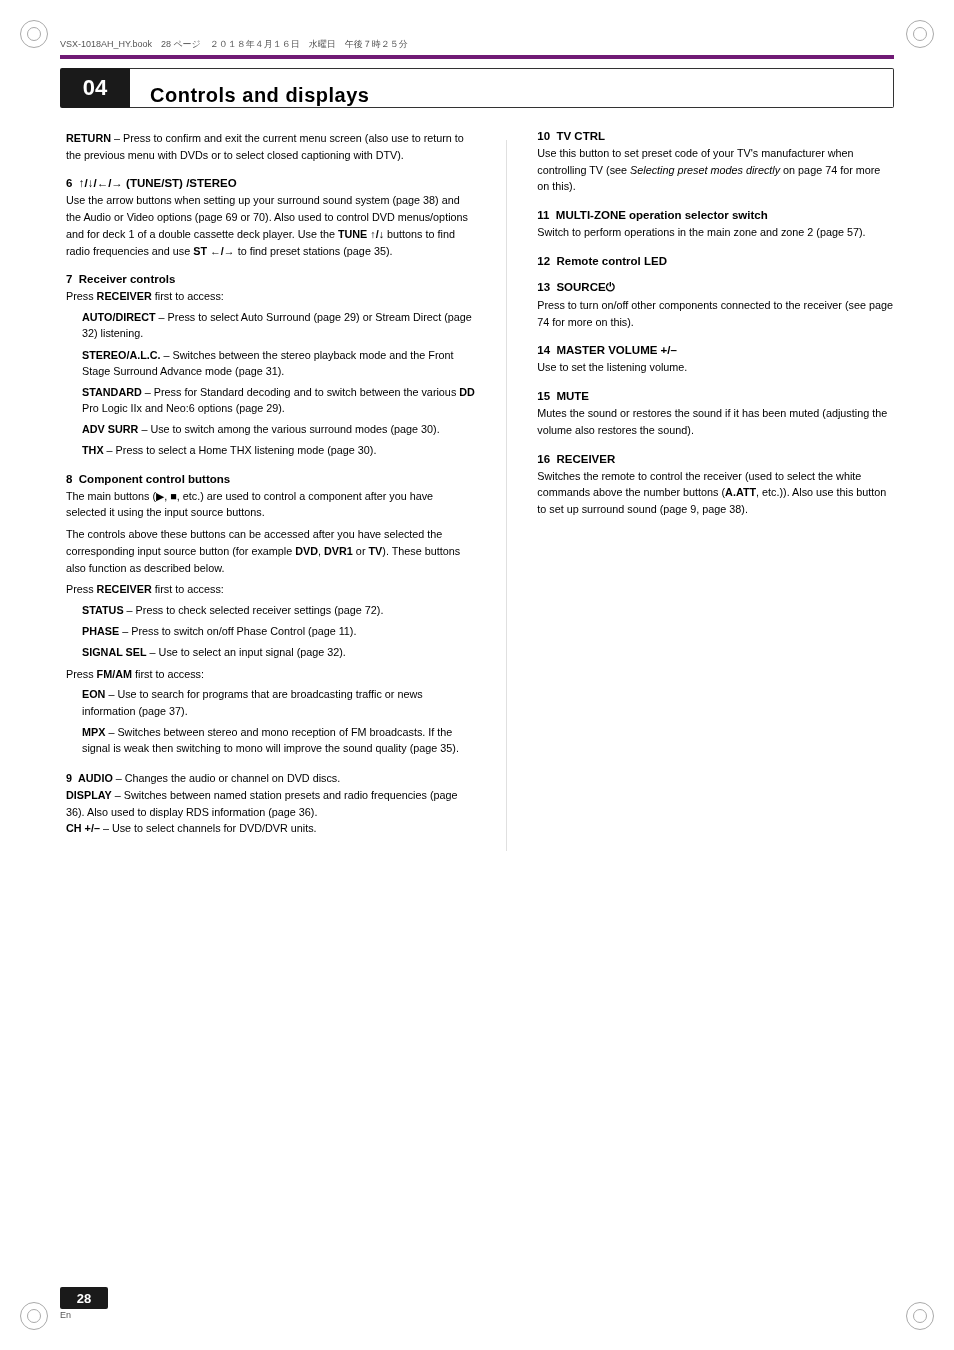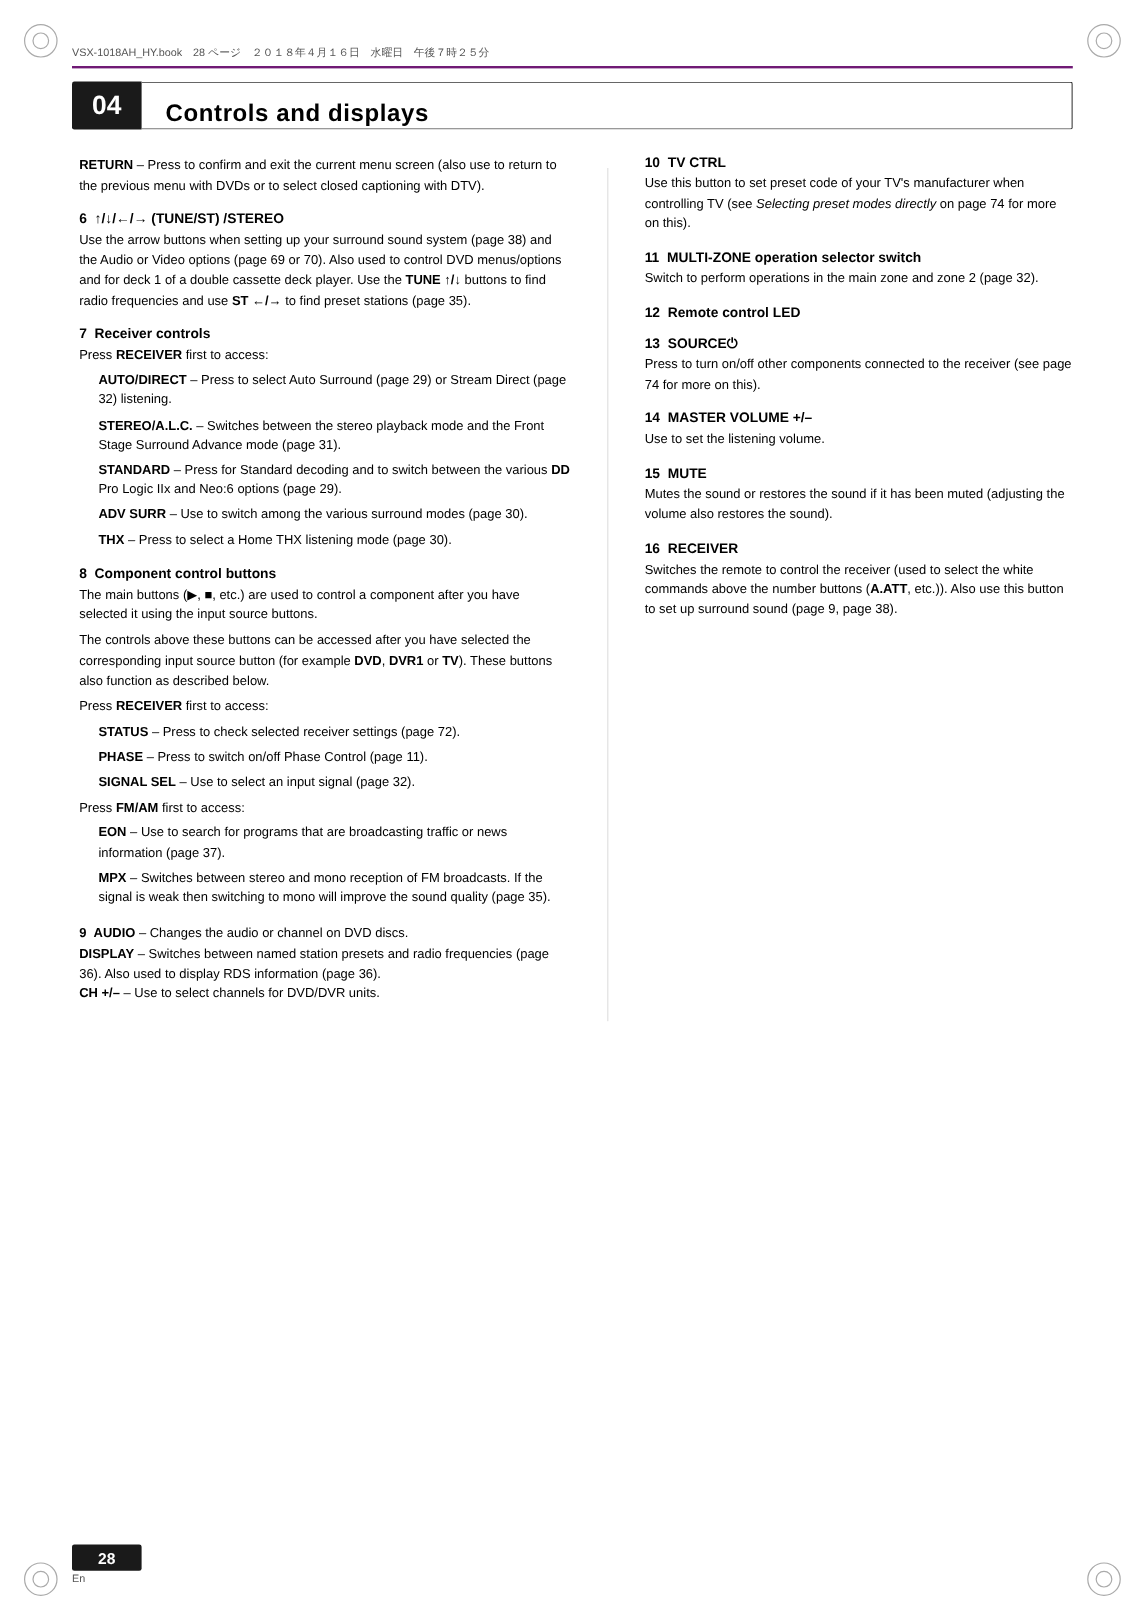--- a/index.html
+++ b/index.html
@@ -37,40 +37,40 @@
     .corner-br { bottom: 20px; right: 20px; }
 
     
     .top-bar {
       position: absolute;
       top: 38px;
       left: 60px;
       right: 60px;
       font-size: 9px;
       color: #555;
-      border-bottom: 2px solid #701a75;
+      border-bottom: 4px solid #701a75;
       padding-bottom: 4px;
     }
 
     
     .chapter-header {
       position: absolute;
       top: 68px;
       left: 60px;
       right: 60px;
       display: flex;
       align-items: stretch;
       height: 40px;
     }
     .chapter-number {
       background: #1a1a1a;
       color: #fff;
       font-size: 22px;
       font-weight: bold;
-      width: 58px;
+      width: 70px;
       display: flex;
       align-items: center;
       justify-content: center;
       border-radius: 2px 0 0 2px;
     }
     .chapter-title-box {
       border: 1.5px solid #333;
       border-left: none;
       flex: 1;
       display: flex;
@@ -148,21 +148,21 @@
       left: 60px;
       display: flex;
       flex-direction: column;
       align-items: flex-start;
     }
     .page-number-box {
       background: #1a1a1a;
       color: #fff;
       font-size: 13px;
       font-weight: bold;
-      width: 58px;
+      width: 48px;
       height: 22px;
       display: flex;
       align-items: center;
       justify-content: center;
       border-radius: 2px;
     }
     .page-en {
       font-size: 9px;
       color: #555;
       margin-top: 1px;
@@ -297,21 +297,21 @@
       <div class="section-body">
         Use this button to set preset code of your TV's manufacturer when controlling TV (see <i>Selecting preset modes directly</i> on page 74 for more on this).
       </div>
     </div>
 
     <div class="section">
       <div class="section-heading">
         <span class="number">11</span>&nbsp; MULTI-ZONE operation selector switch
       </div>
       <div class="section-body">
-        Switch to perform operations in the main zone and zone 2 (page 32).
+        Switch to perform operations in the main zone and zone 2 (page 57).
       </div>
     </div>
 
     <div class="section">
       <div class="section-heading">
         <span class="number">12</span>&nbsp; Remote control LED
       </div>
     </div>
 
     <div class="section">

